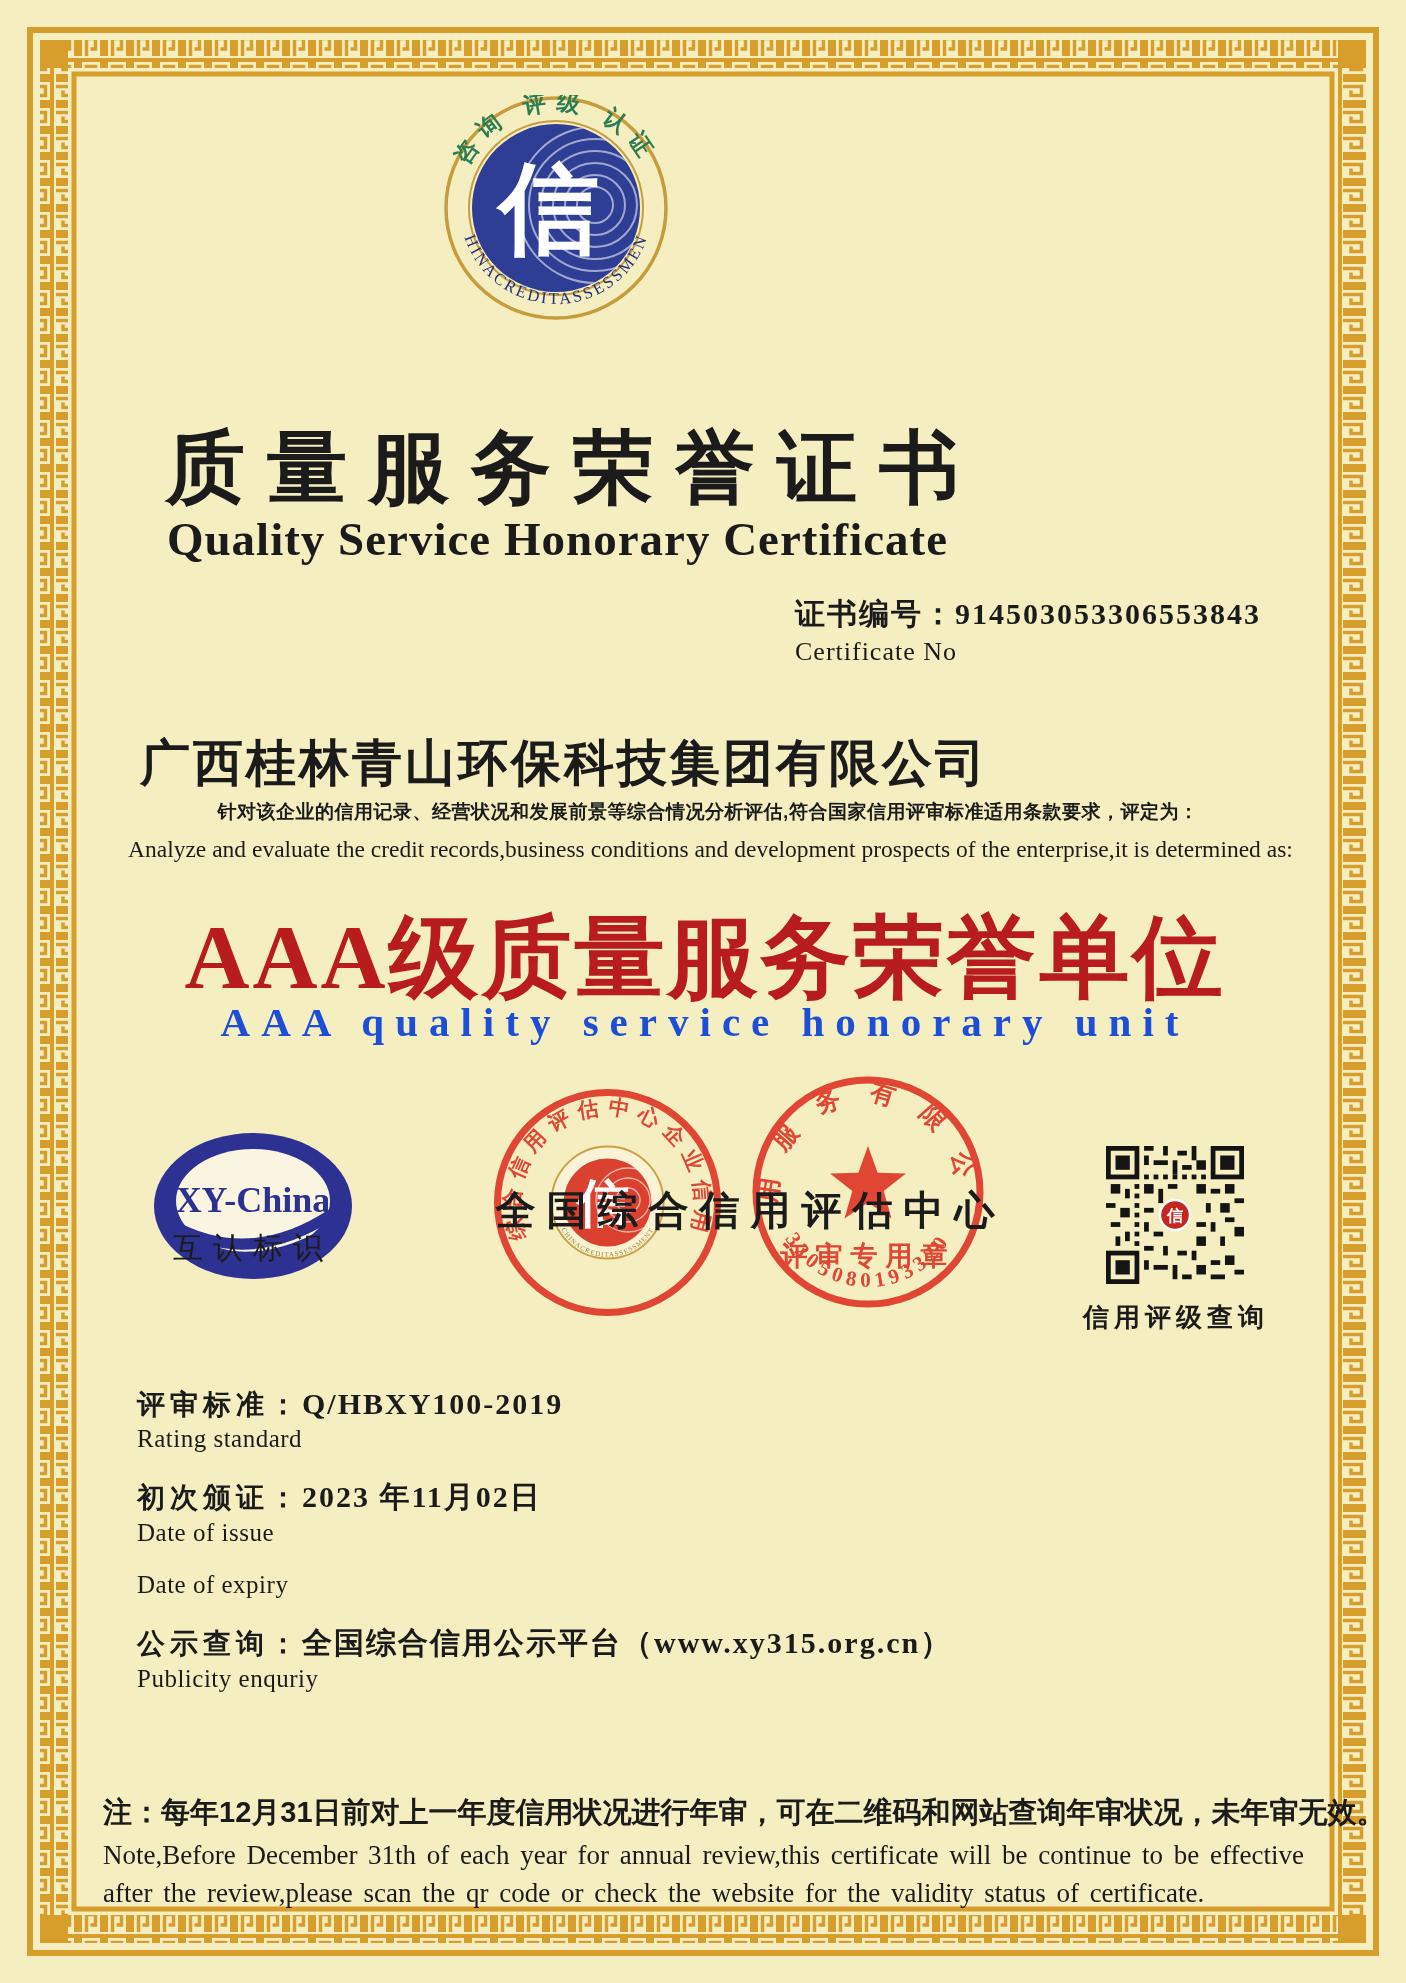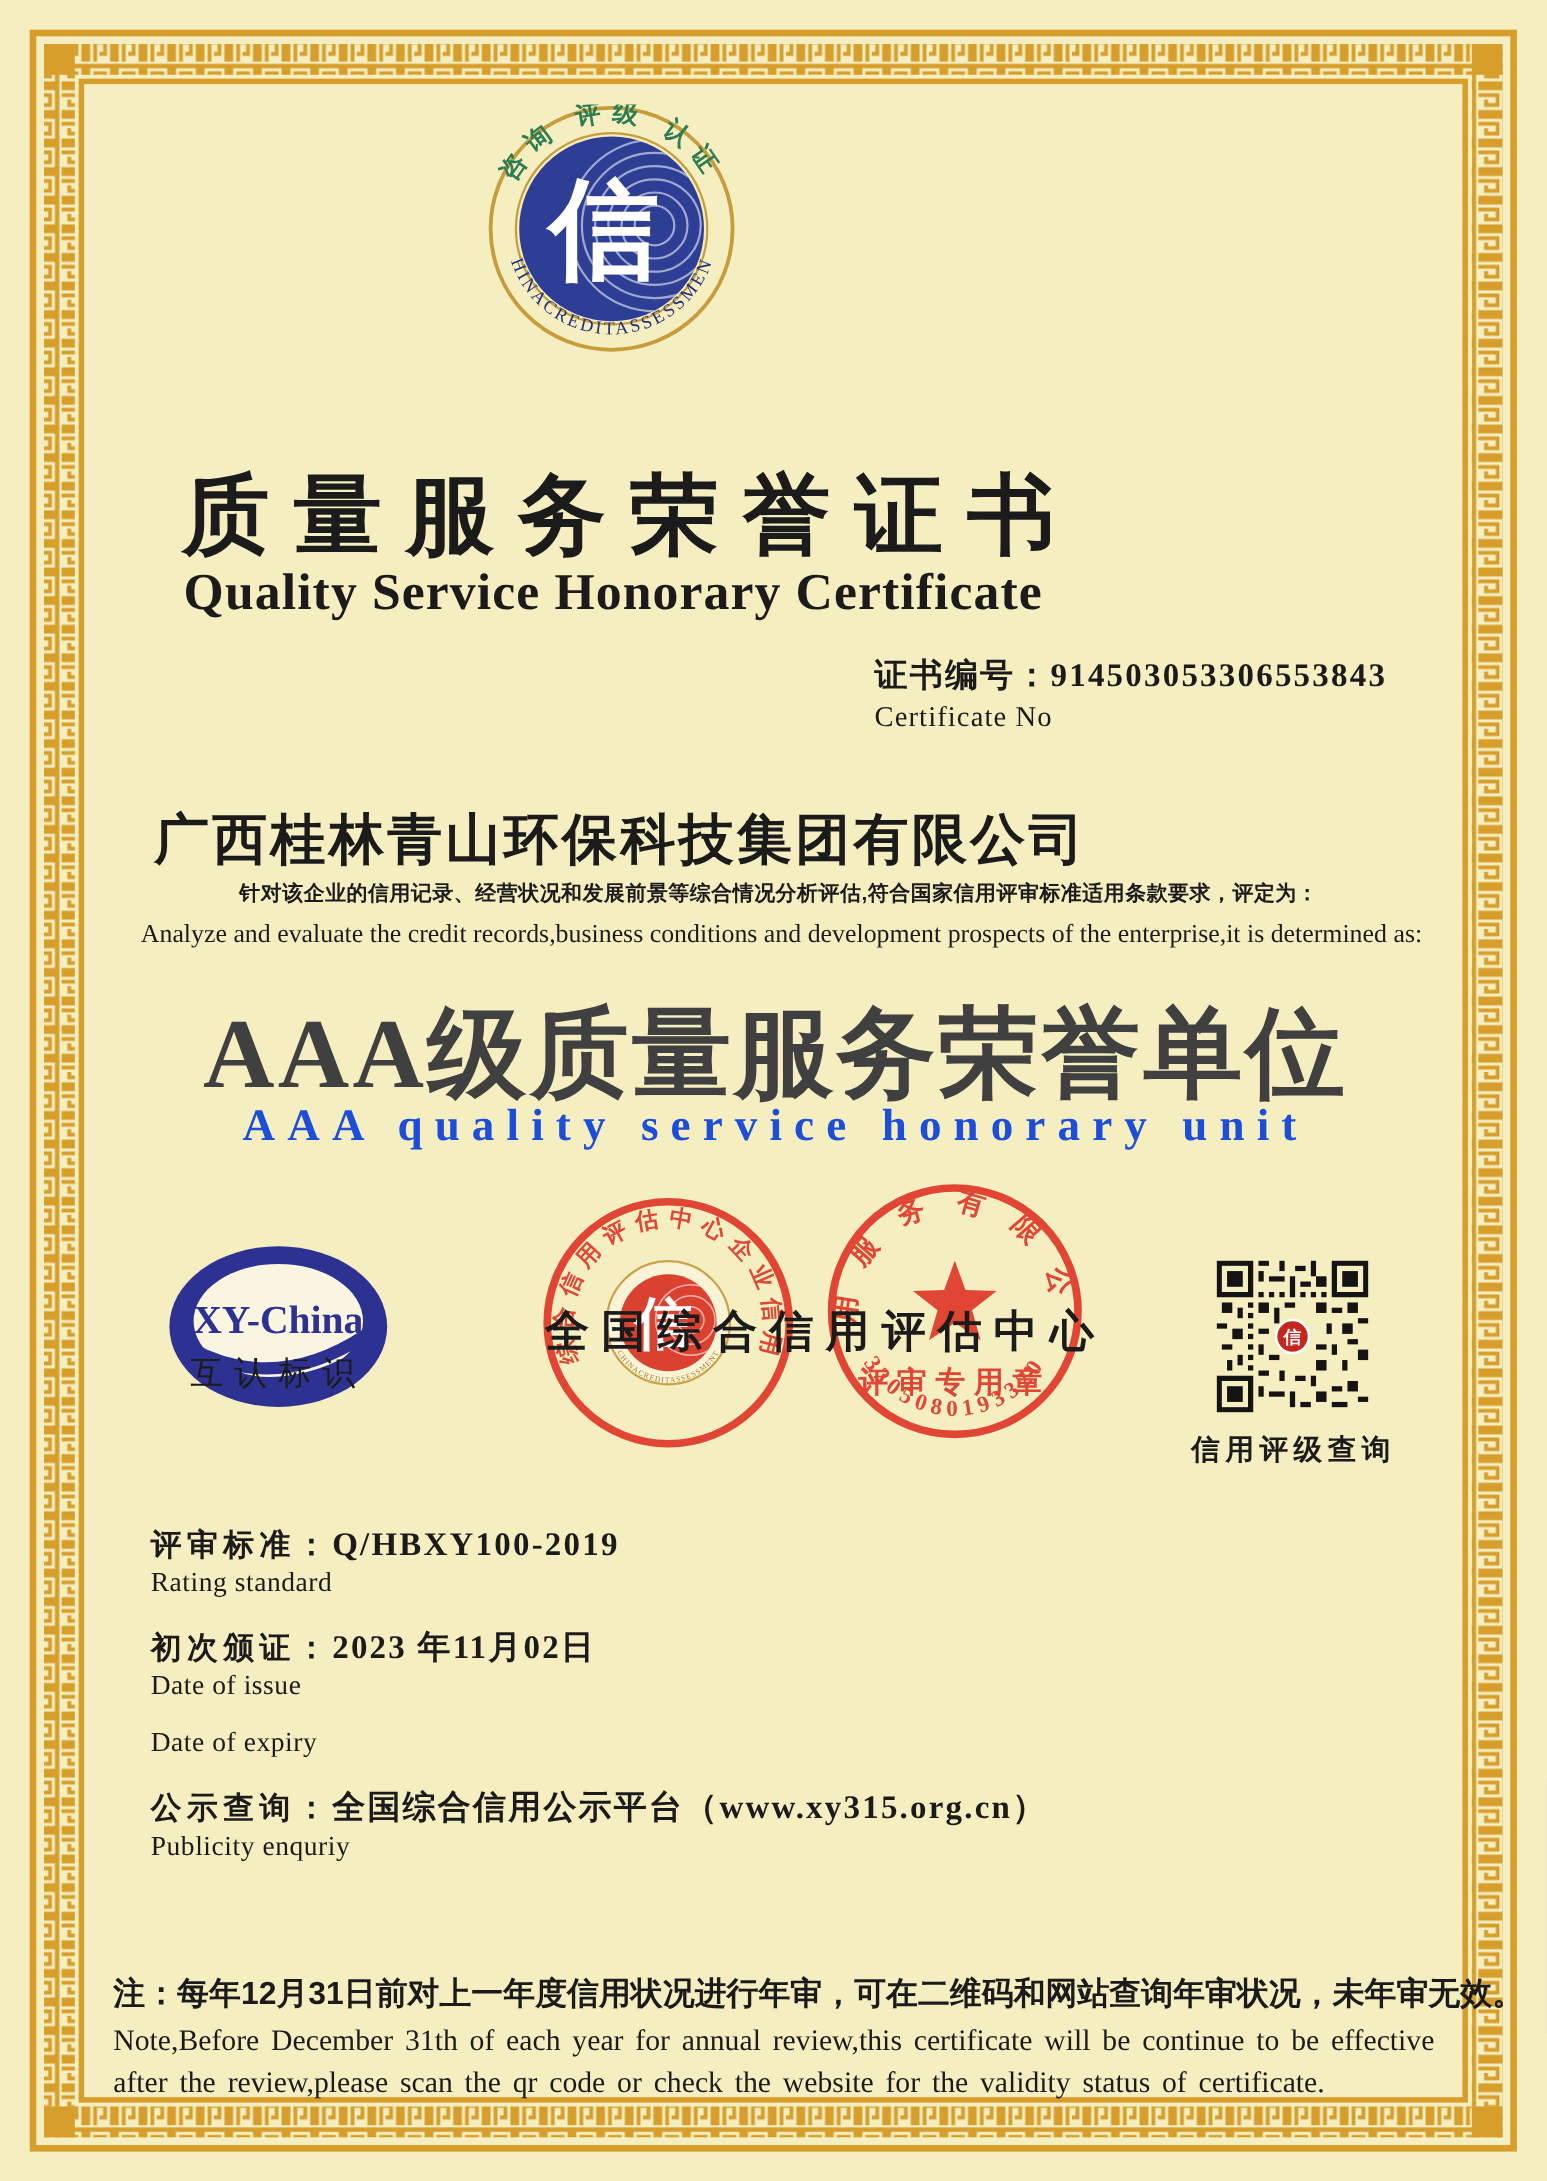--- a/index.html
+++ b/index.html
@@ -109,21 +109,21 @@
       <span>证书编号：</span><span>914503053306553843</span>
     </div>
     <div class="l2">Certificate  No</div>
   </div>
 
   <div class="abs c company">广西桂林青山环保科技集团有限公司</div>
 
   <div class="abs c stmt-zh">针对该企业的信用记录、经营状况和发展前景等综合情况分析评估,符合国家信用评审标准适用条款要求，评定为：</div>
   <div class="abs c stmt-en">Analyze and evaluate the credit records,business conditions and development prospects of the enterprise,it is determined as:</div>
 
-  <div class="abs c award-zh" style="color:#404040;">AAA级质量服务荣誉单位</div>
+  <div class="abs c award-zh" style="color:#b91c1c;">AAA级质量服务荣誉单位</div>
   <div class="abs c award-en" style="color:#1d4ed8;">AAA quality service honorary unit</div>
 
   <svg class="abs" style="left:150px;top:1128px;" width="206" height="158" viewBox="0 0 206 158">
     <ellipse cx="103" cy="78" rx="99" ry="73" fill="#2D3192"></ellipse>
     <ellipse cx="103" cy="73" rx="77" ry="52" fill="#FAF5E0"></ellipse>
     <path d="M22 97 Q 100 140 182 86" fill="none" stroke="#2D3192" stroke-width="11"></path>
     <path d="M34 112 Q 106 148 184 98" fill="none" stroke="#2D3192" stroke-width="6.5"></path>
     <text x="103" y="84" text-anchor="middle" font-size="36" font-weight="bold" fill="#2D3192" font-family="Liberation Sans, DejaVu Sans, sans-serif">XY-China</text>
   </svg>
   <div class="abs c mutual-caption">互认标识</div>

